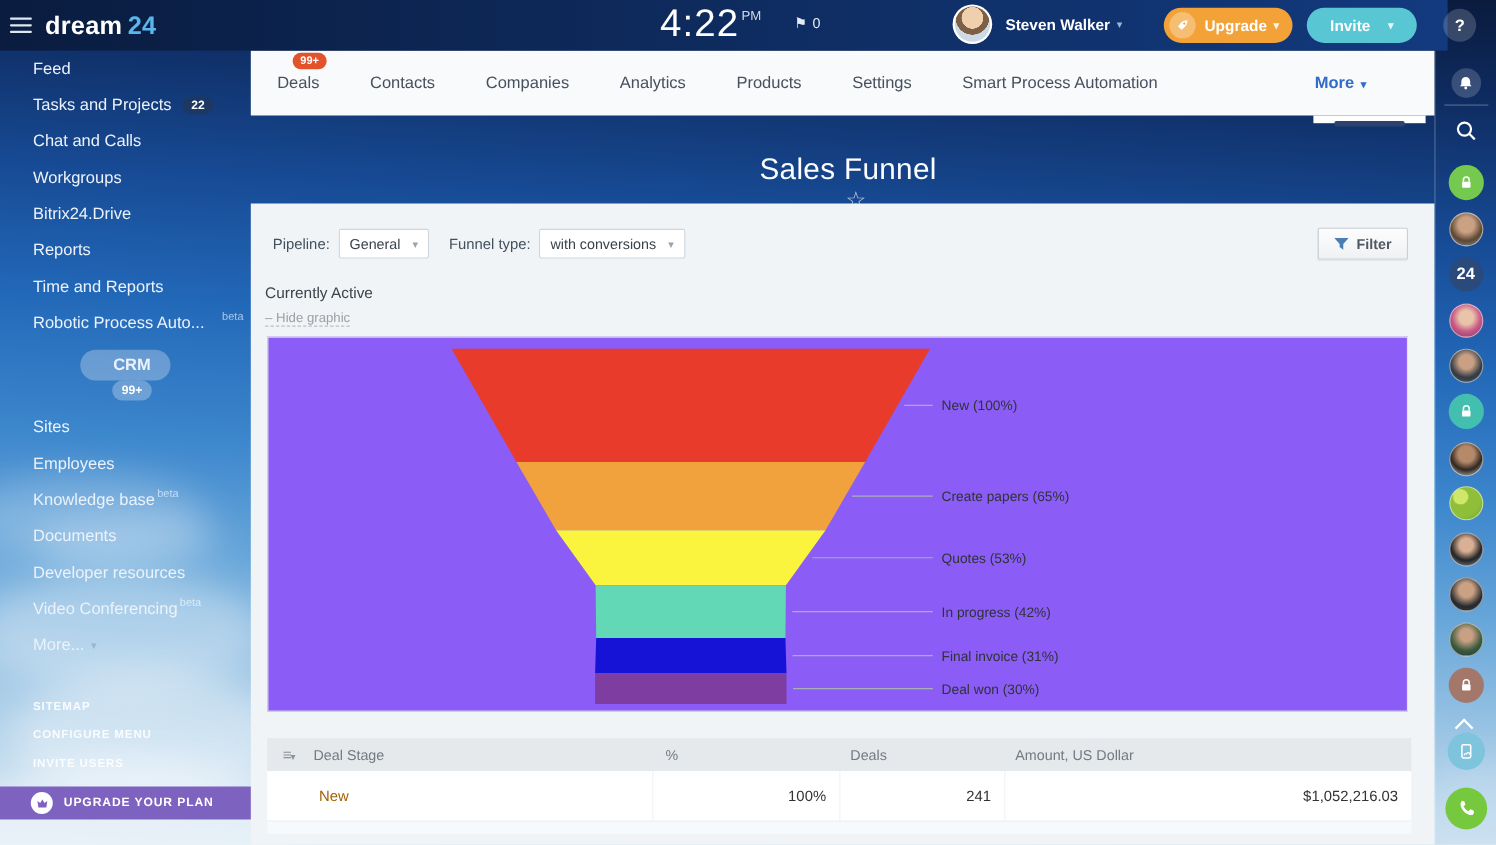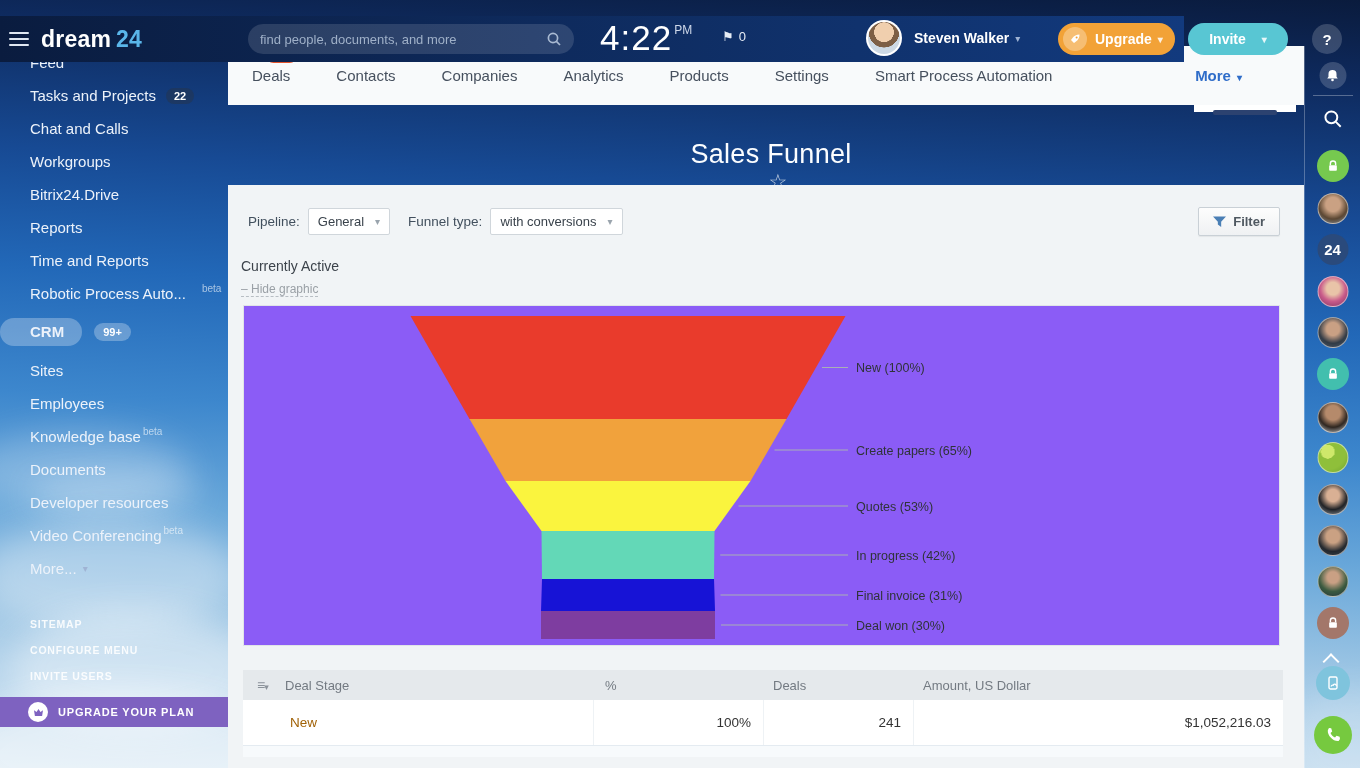--- a/index.html
+++ b/index.html
@@ -5,23 +5,23 @@
   * { margin:0; padding:0; box-sizing:border-box; }
   html,body { width:1360px; height:768px; overflow:hidden; }
   body {
     font-family:"Liberation Sans", sans-serif;
     background:linear-gradient(183deg,#0a1b3d 0%,#0e2a5e 10%,#174a94 26%,#2268b8 40%,#3d87cd 55%,#6aa8da 68%,#9cc5e4 80%,#c2dbee 92%,#d8e8f3 100%);
     position:relative;
   }
   .cloud { position:absolute; background:rgba(255,255,255,.55); border-radius:50%; filter:blur(16px); pointer-events:none; }
 
   
-  .topbar { position:absolute; left:0; top:0; width:1184px; height:46px;
+  .topbar { position:absolute; left:0; top:0; width:1316px; height:46px;
     background:linear-gradient(90deg,#0a1c3f 0%,#0e2a5c 45%,#123a7e 100%);
-    display:flex; align-items:center; z-index:30;margin-top:16px; }
+    display:flex; align-items:center; z-index:30; }
   .burger { width:20px; height:14px; margin-left:9px; display:flex; flex-direction:column; justify-content:space-between; cursor:pointer; }
   .burger span { display:block; height:2px; background:#dfe7f2; border-radius:1px; }
   .logo { margin-left:12px; font-size:23px; font-weight:700; color:#fff; letter-spacing:.2px; }
   .logo .n24 { color:var(--c-logo-accent,#5ab6ea); margin-left:5px; }
   .searchbox { position:absolute; left:248px; top:8px; width:326px; height:30px;
     background:rgba(255,255,255,.13); border-radius:15px; display:flex; align-items:center; padding:0 12px; }
   .searchbox input { flex:1; background:transparent; border:none; outline:none; color:#dfe7f2; font-size:13px; font-family:inherit; }
   .searchbox input::placeholder { color:#9fb0c8; }
   .clock { position:absolute; left:600px; top:2px; color:#fff; display:flex; }
   .clock .t { font-size:35px; font-weight:200; letter-spacing:1px; }
@@ -45,21 +45,21 @@
   .btn-help { position:absolute; left:1312px; top:8px; width:30px; height:30px; border-radius:50%; border:none; cursor:pointer;
     background:rgba(255,255,255,.18); color:#fff; font-size:15px; font-weight:700; font-family:inherit; }
 
   
   .sidebar { position:absolute; left:0; top:46px; width:228px; height:722px; z-index:10; }
   .side-item { padding:8px 0 8px 30px; color:#ecf2fa; font-size:15px; cursor:pointer; display:flex; align-items:center; position:relative; }
   .side-item .sup { font-size:10px; color:rgba(255,255,255,.6); vertical-align:super; margin-left:2px; position:relative; top:-5px; }
   .side-item .sup.far { margin-left:16px; }
   .badge-dark { background:rgba(36,52,78,.55); color:#fff; font-size:11px; font-weight:700;
     border-radius:9px; padding:2px 8px; margin-left:10px; }
-  .side-item.active { padding-left:0; }
+  .side-item.active { padding-left:0;flex-direction:column; }
   .side-item.active .pill { background:rgba(255,255,255,.28); border-radius:15px; padding:5px 18px 6px 30px; font-weight:600; }
   .badge-light { background:rgba(255,255,255,.28); color:#fff; font-size:11px; font-weight:700;
     border-radius:10px; padding:3px 9px; margin-left:12px; }
   .side-footer { margin-top:26px; }
   .side-flink { padding:7px 0 7px 30px; color:rgba(255,255,255,.88); font-size:10.5px; font-weight:700; letter-spacing:.8px; cursor:pointer; }
   .plan-bar { margin-top:8px; width:228px; height:30px; background:var(--c-plan,#7e62c0);
     display:flex; align-items:center; cursor:pointer; }
   .crown-circle { width:20px; height:20px; border-radius:50%; background:#fff; margin:0 10px 0 28px;
     display:flex; align-items:center; justify-content:center; }
   .plan-bar span.lbl { color:#fff; font-size:11px; font-weight:700; letter-spacing:.8px; }
@@ -138,27 +138,20 @@
 </div>
 
 <header class="topbar">
   <div class="burger">
       <span></span>
       <span></span>
       <span></span>
     </div>
   <div class="logo">
     <span>dream</span><span class="n24">24</span>
-  </div>
-  <div class="searchbox">
-    <input type="text" placeholder="find people, documents, and more" style="">
-    <svg width="16" height="16" viewBox="0 0 16 16">
-        <circle cx="7" cy="7" r="4.6" fill="none" stroke="#a9bad2" stroke-width="1.7"></circle>
-        <line x1="10.4" y1="10.4" x2="14" y2="14" stroke="#a9bad2" stroke-width="1.7"></line>
-      </svg>
   </div>
   <div class="clock">
     <span class="t">4:22</span>
     <span class="ap">PM</span>
   </div>
   <div class="flag">
     <span>⚑</span>
     <span>0</span>
   </div>
   <div class="userblock">

